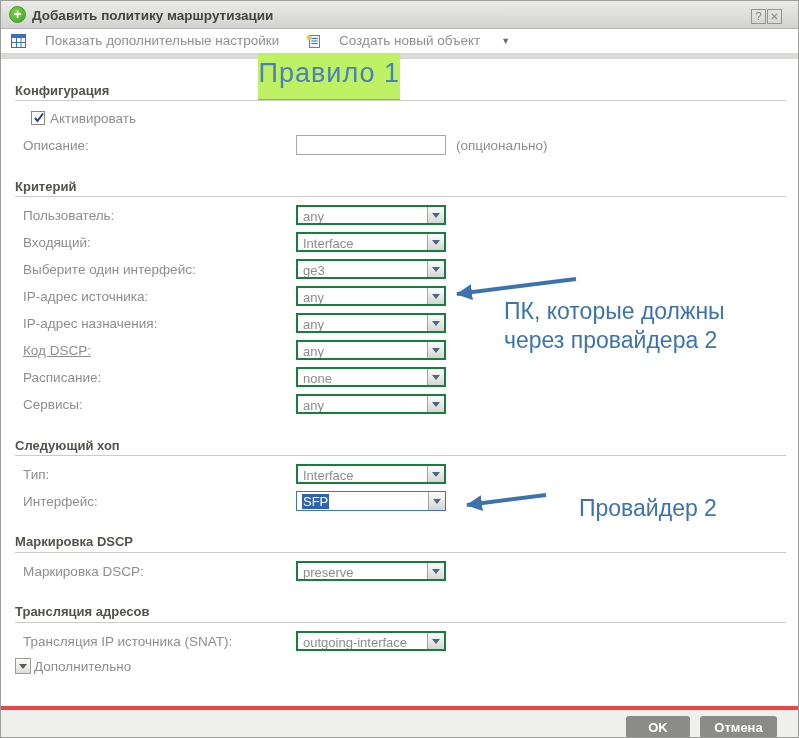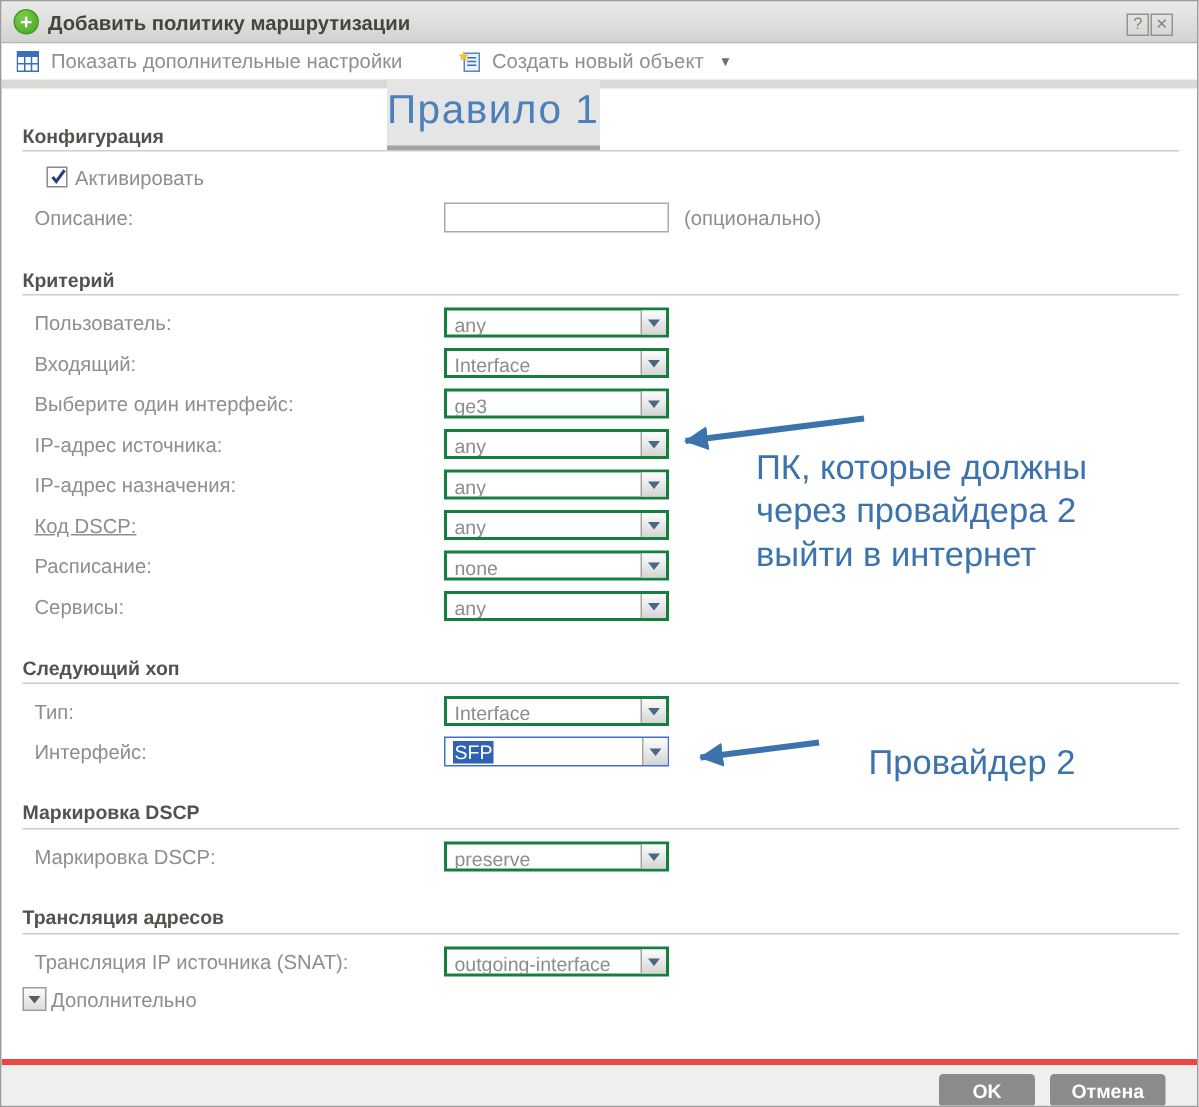--- a/index.html
+++ b/index.html
@@ -14,30 +14,30 @@
     background:radial-gradient(circle at 35% 30%, #7ccc4e, #4aa524); border:1px solid #3f9b1e;
     color:#fff; font-weight:bold; font-size:14px; line-height:15px; text-align:center; }
   #dlg-title { position:absolute; left:31px; top:7px; font-size:13.5px; font-weight:bold; color:#45453f; }
   .winbtn { position:absolute; top:8px; width:15px; height:15px; border:1px solid #94948f;
     background:transparent; color:#84847f; font-size:11px; line-height:13px; text-align:center; cursor:pointer; }
   #help-btn { left:750px; }
   #close-btn { left:766px; font-size:10px; }
 
   
   #toolbar { position:absolute; left:0; top:28px; width:100%; height:24px; background:#fff; }
-  .tb-item { position:absolute; top:4px; display:flex; align-items:center; gap:8px; cursor:pointer; }
+  .tb-item { position:absolute; top:4px; display:flex; align-items:center; gap:19px; cursor:pointer; }
   .tb-label { font-size:13.5px; color:#8f8f8f; white-space:nowrap; }
   .tb-caret { font-size:9px; color:#6e6e6a; margin-left:2px; }
 
   
   #strip { position:absolute; left:0; top:52px; width:100%; height:6px; background:#d9d9d7; }
 
   
-  #rule-box { position:absolute; left:257px; top:52px; width:142px; height:47px; background:#e5e5e5;
-    border-bottom:3px solid #a3a3a3; text-align:left; z-index:5; }
+  #rule-box { position:absolute; left:257px; top:52px; width:142px; height:47px; background:#bef264;
+    border-bottom:1px solid #a3a3a3; text-align:right; z-index:5; }
   #rule-box span { display:inline-block; margin-top:5px; font-size:27px; color:#4b80ba; letter-spacing:1px; }
 
   
   .sec-h { position:absolute; left:14px; font-size:13px; font-weight:bold; color:#53534d; white-space:nowrap; }
   .sec-line { position:absolute; left:14px; width:771px; height:1px; background:#cbcbc9; }
   .lbl { position:absolute; font-size:13.5px; color:#8e8e8e; white-space:nowrap; }
 
   
   .combo { position:absolute; left:295px; width:150px; height:20px; background:#fff;
     border:2px solid #15803d; display:flex; cursor:pointer; }
@@ -252,21 +252,20 @@
   <span class="lbl" style="left:33px; top:658px;">Дополнительно</span>
 
   <div id="footer">
     <button id="ok-btn" class="btn">OK</button>
     <button id="cancel-btn" class="btn">Отмена</button>
   </div>
 
   <div id="note-pc" class="note">
     <div>ПК, которые должны</div>
     <div>через провайдера 2</div>
-    <div>выйти в интернет</div>
   </div>
   <div id="note-provider" class="note">Провайдер 2</div>
 
   <svg id="arrows">
     <defs>
       <marker id="ah" markerUnits="userSpaceOnUse" markerWidth="18" markerHeight="16" refX="15" refY="8" orient="auto">
         <path d="M0,0 L16,8 L0,16 z" fill="#3c73ad"></path>
       </marker>
     </defs>
     <line x1="575" y1="278" x2="456" y2="293" stroke="#3c73ad" stroke-width="4" marker-end="url(#ah)"></line>

